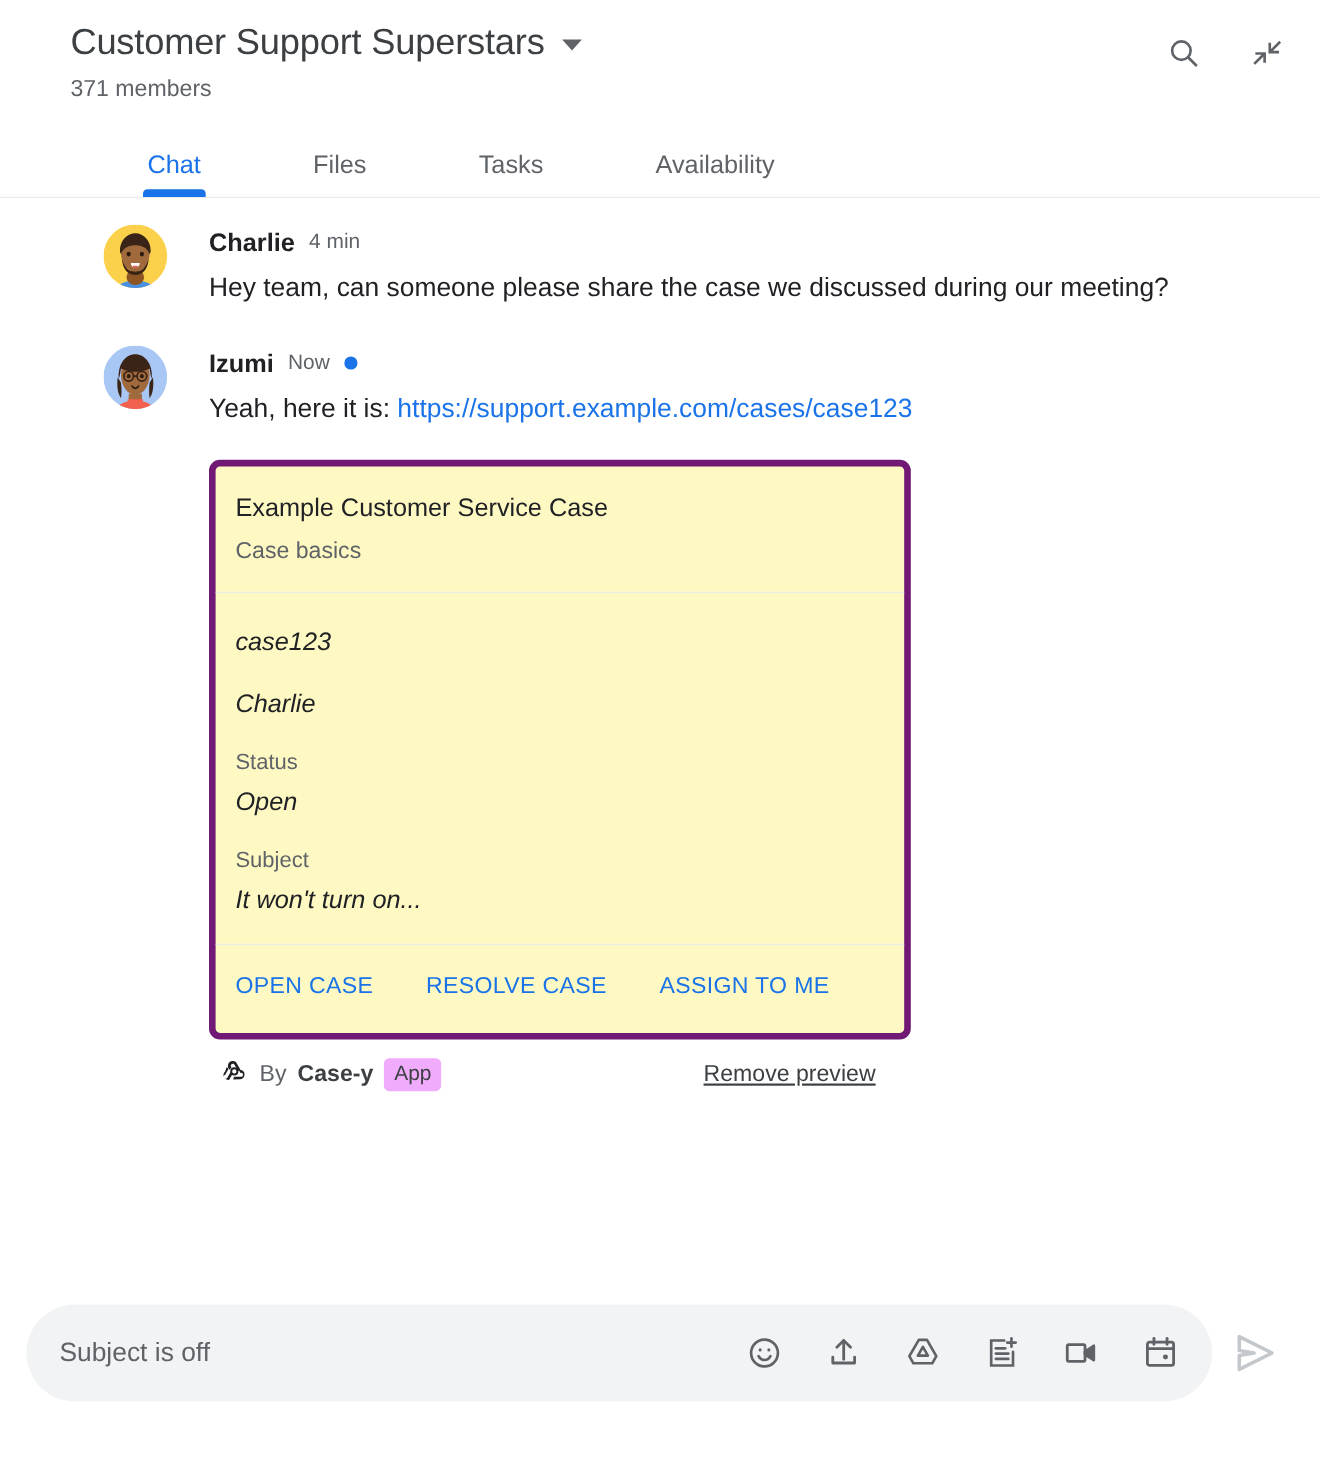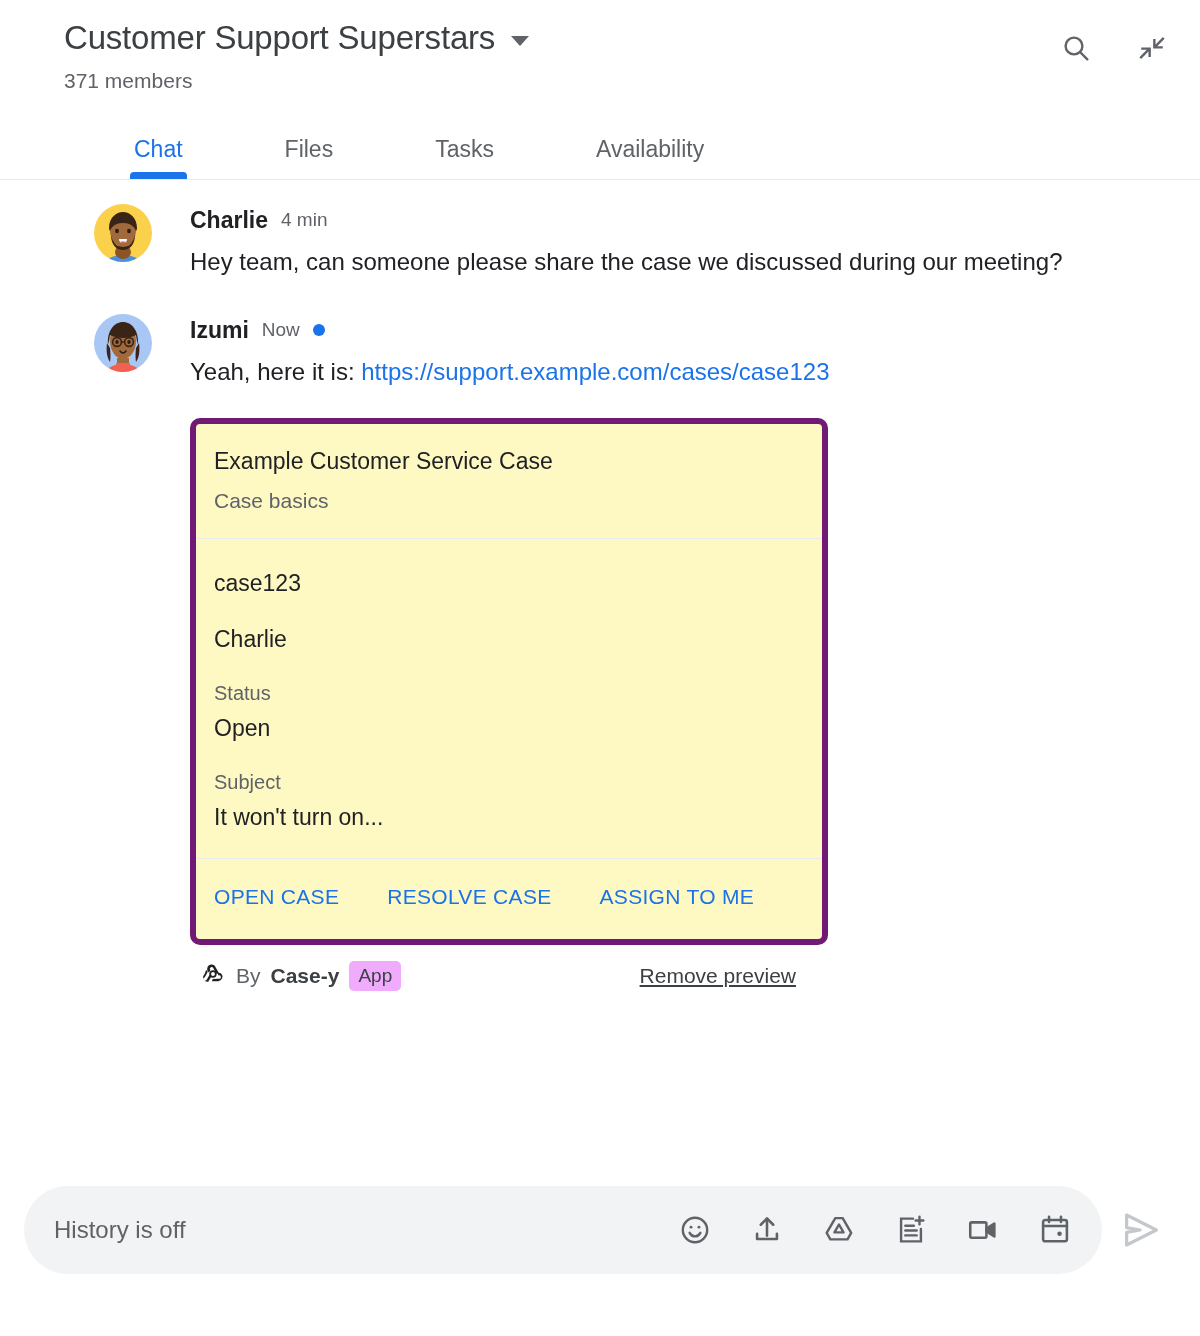--- a/index.html
+++ b/index.html
@@ -187,20 +187,21 @@
   .field-label {
     font-size: 20px;
     color: #5f6368;
     line-height: 26px;
   }
   .field-value {
     font-size: 23px;
     color: #202124;
     margin-top: 7px;
     line-height: 30px;
+    font-style: italic;
   }
   .card-actions {
     padding: 26px 18px 30px 18px;
     display: flex;
     align-items: center;
     gap: 48px;
   }
   .card-action {
     font-size: 21px;
     font-weight: 500;
@@ -429,21 +430,21 @@
         </div>
         <span class="attr-right">Remove preview</span>
       </div>
 
     </div>
   </div>
 </div>
 
 <div class="composer-wrap">
   <div class="composer">
-    <div class="composer-placeholder">History is off</div>
+    <div class="composer-placeholder">Subject is off</div>
     <div class="composer-icons">
       <div class="composer-icon">
         <svg width="34" height="34" viewBox="0 0 24 24" fill="none" stroke="currentColor" stroke-width="1.7">
           <circle cx="12" cy="12" r="8.6"></circle>
           <circle cx="9.2" cy="10" r="1" fill="currentColor" stroke="none"></circle>
           <circle cx="14.8" cy="10" r="1" fill="currentColor" stroke="none"></circle>
           <path d="M8.2 14c.9 1.7 2.2 2.5 3.8 2.5s2.9-.8 3.8-2.5" stroke-linecap="round"></path>
         </svg>
       </div>
       <div class="composer-icon">

